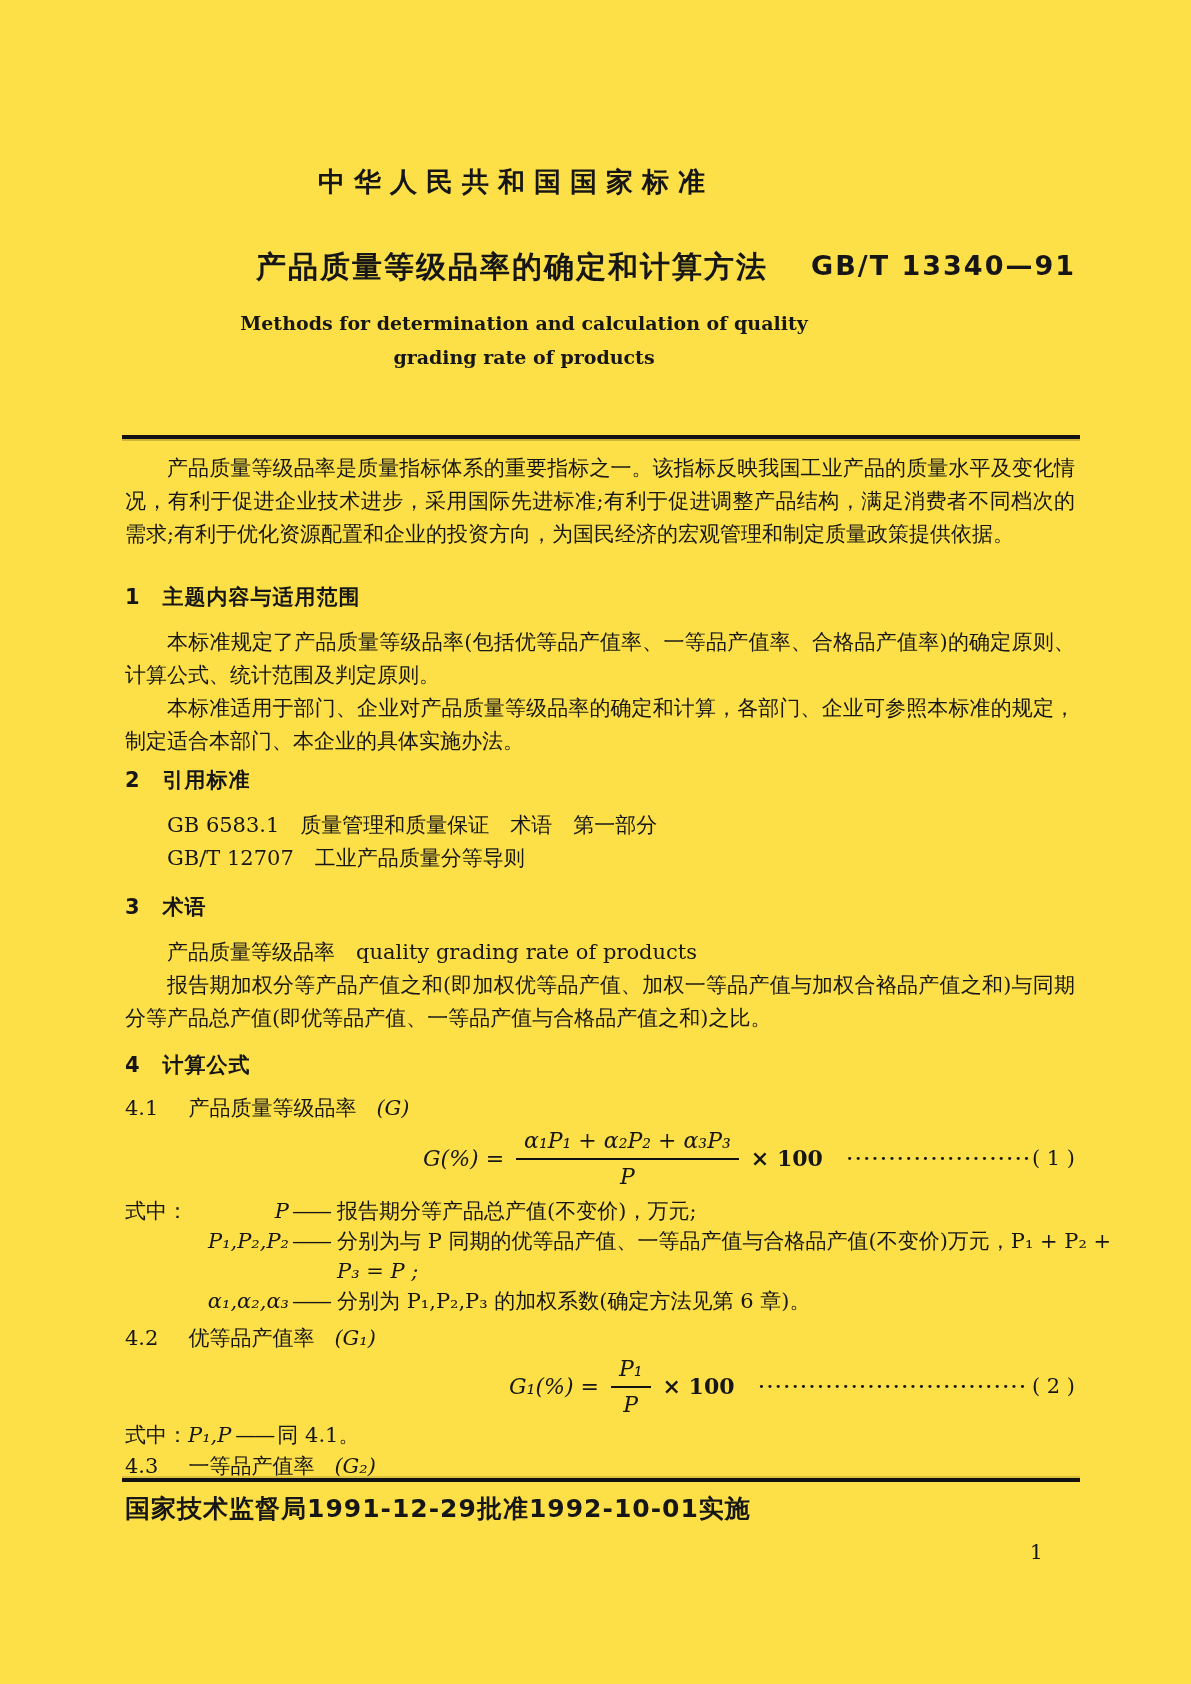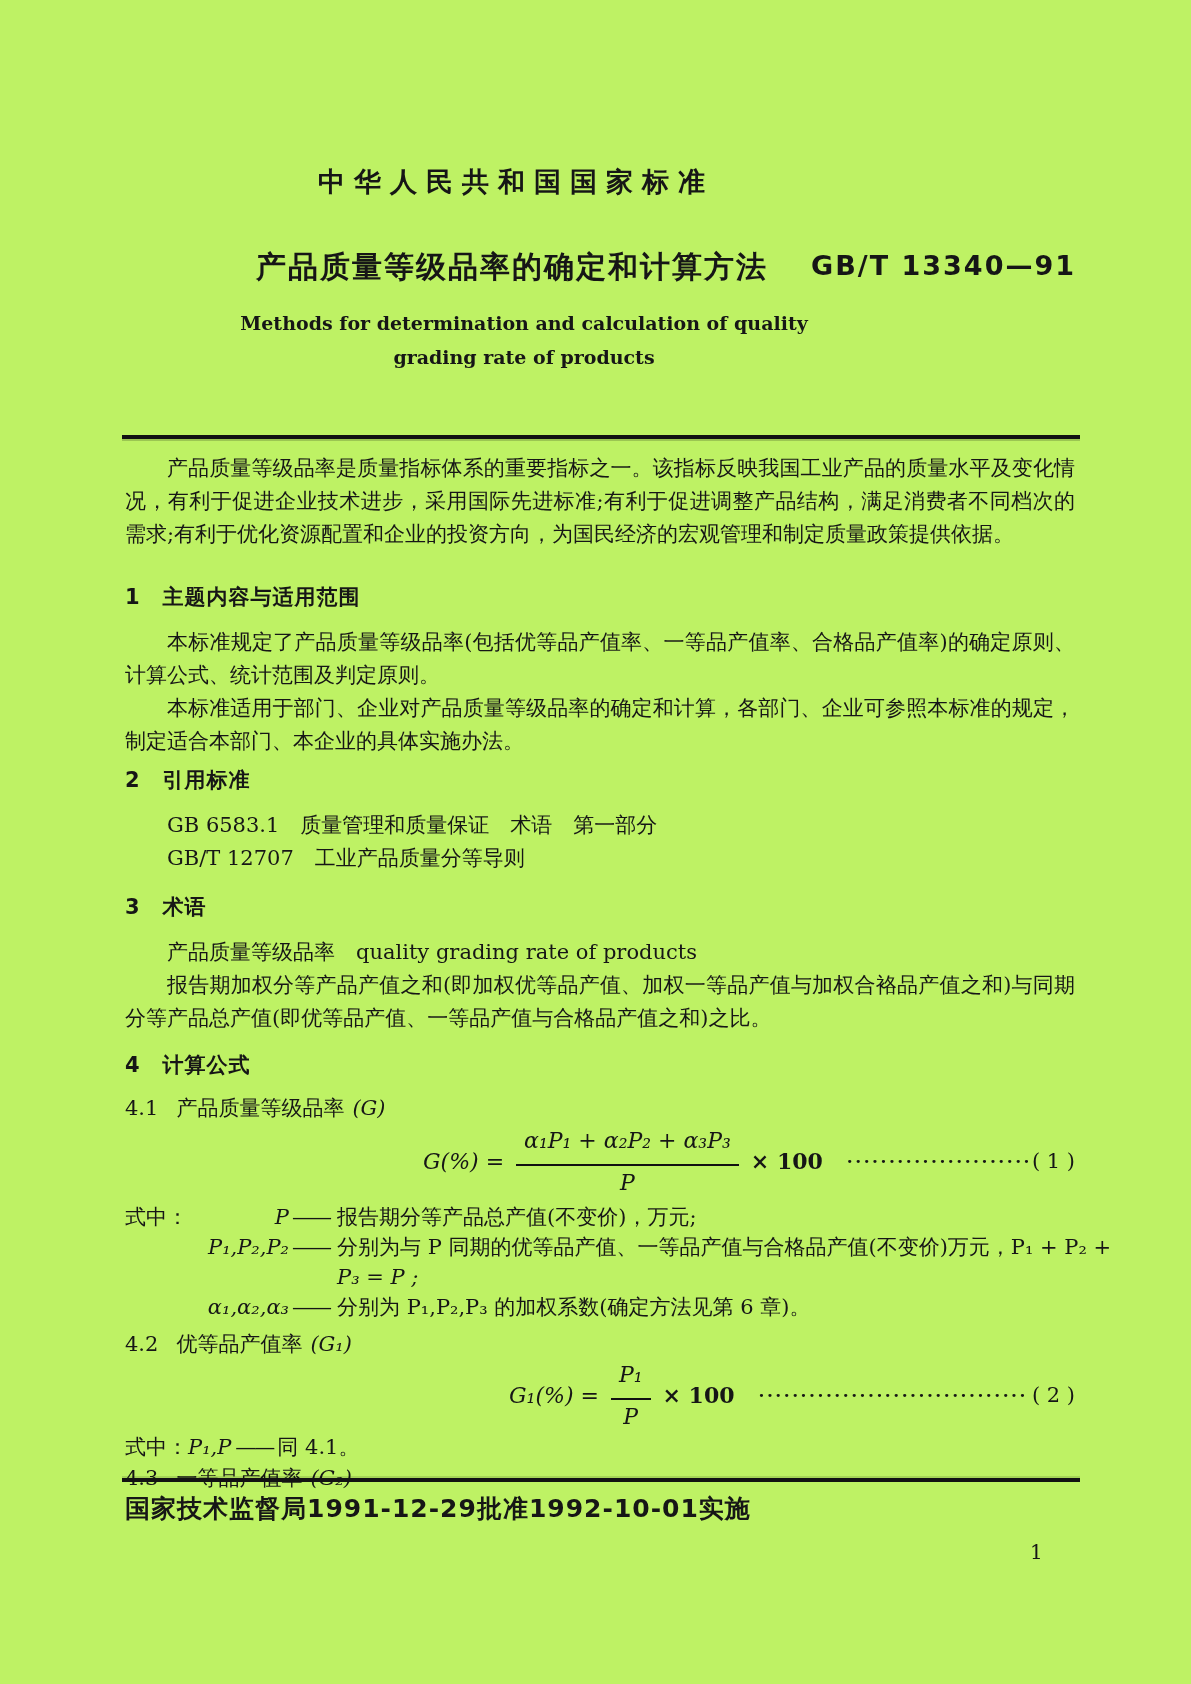--- a/index.html
+++ b/index.html
@@ -1,20 +1,20 @@
 <!DOCTYPE html>
 <html><head>
 <meta charset="utf-8">
 <style>
   html, body { margin: 0; padding: 0; background: #e8e8e8; }
   .page {
     position: relative;
     width: 1191px; height: 1684px;
     margin: 0 auto;
-    background: #bef264;
+    background: #fde047;
     color: #161616;
     font-family: "DejaVu Serif", serif;
     overflow: hidden;
   }
 
   
   .hdr-label {
     position: absolute; top: 164px; left: 318px;
     font-family: "DejaVu Sans", sans-serif;
     font-weight: bold; font-size: 27px; letter-spacing: 9px;
@@ -53,35 +53,35 @@
     font-size: 21px; line-height: 33px; margin: 0; letter-spacing: 1px;
     text-align: left;
   }
   .mt30 { margin-top: 30px; }
   .mt18 { margin-top: 6px; } .mt16 { margin-top: 16px; }
   .mt14 { margin-top: 14px; } .mt12 { margin-top: 12px; }
   .mt10 { margin-top: 10px; }
   .mt6  { margin-top: 6px; }  .mt2  { margin-top: 2px; }
   .ref { text-indent: 2em; text-align: left; white-space: nowrap; }
 
-  .subhead { display: flex; align-items: flex-start; gap: 0;
+  .subhead { display: flex; align-items: flex-start; gap: 12px;
     line-height: 33px; text-align: left; }
   .subhead .num { margin-right: 18px; }
   .subhead .sym { margin-left: 8px; }
   .math { font-style: italic; font-family: "DejaVu Serif", serif; }
 
   
   .formula-row { display: flex; align-items: center; }
   .cluster { display: flex; align-items: center; }
   .cluster-1 { margin-left: 298px; }
   .cluster-2 { margin-left: 384px; }
   .lhs { font-size: 22px; margin-right: 12px; white-space: nowrap; }
   .frac { display: inline-flex; flex-direction: column; align-items: center;
     line-height: 1.25; font-size: 22px; }
-  .frac .fnum { padding: 0 8px 9px; border-bottom: 2px solid #111; white-space: nowrap; }
+  .frac .fnum { padding: 0 8px 3px; border-bottom: 2px solid #111; white-space: nowrap; }
   .frac .fden { padding-top: 3px; }
   .mult { font-size: 22px; margin-left: 12px; white-space: nowrap; font-style: normal; font-weight: bold; }
   .leaders { flex: 1; overflow: hidden; white-space: nowrap; text-align: right;
     font-weight: bold; font-size: 17px; letter-spacing: 2.5px; margin: 0 4px 0 24px; }
   .eqno { white-space: nowrap; font-size: 21px; }
 
   
   .where-grid { display: grid; grid-template-columns: 72px 92px 44px 1fr;
     line-height: 30px; text-align: left; }
   .w-label { white-space: nowrap; }

